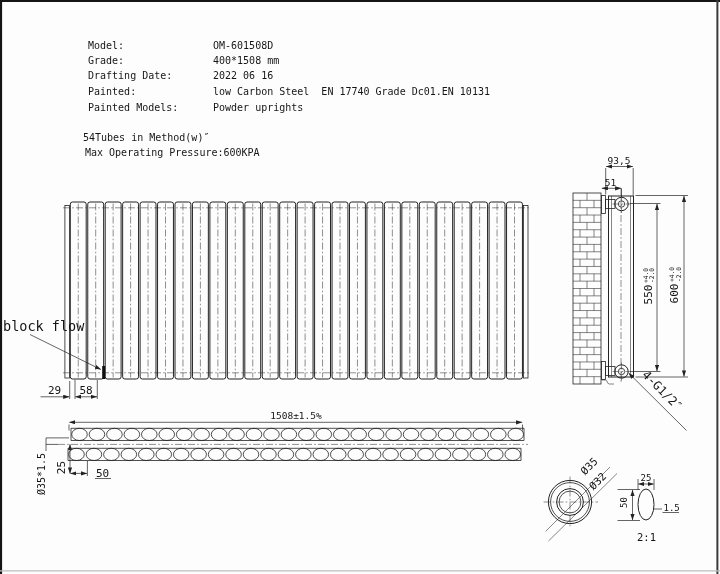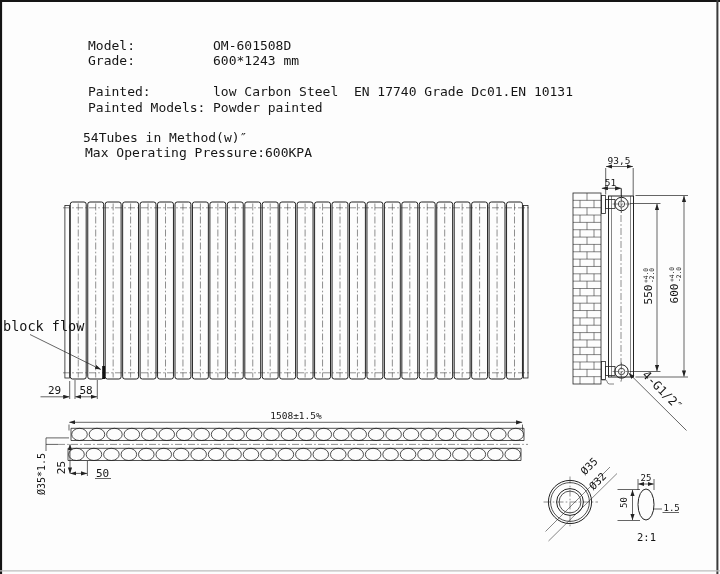--- a/index.html
+++ b/index.html
@@ -12,21 +12,21 @@
   .cl{stroke:#343434;fill:none;stroke-width:0.55px;stroke-dasharray:7 2.2 1.6 2.2;}
   .dim{stroke:#232323;fill:none;stroke-width:0.7px;}
   .solid{fill:#111;stroke:none;}
   text{font-family:"DejaVu Sans Mono","Liberation Mono",monospace;fill:#141414;}
   .t9{font-size:9px;}.t95{font-size:9.5px;}.t10{font-size:10px;}
   .t11{font-size:11px;}.t12{font-size:12px;}.t105{font-size:10.5px;}
   .t65{font-size:6.3px;}.t135{font-size:13.5px;}
   
   .spec{position:absolute;left:88px;top:0;width:600px;height:200px;
         font-family:"DejaVu Sans Mono","Liberation Mono",monospace;
-        font-size:13px;color:#161616;}
+        font-size:10px;color:#161616;}
   .srow{position:absolute;left:0;white-space:pre;line-height:12px;}
   .lbl{display:inline-block;min-width:125px;white-space:pre;}
   .val{white-space:pre;}
 </style>
 </head>
 <body>
 
 <div class="canvas">
 
 <svg width="720" height="574" viewBox="0 0 720 574">
@@ -388,20 +388,21 @@
     <line x1="653" y1="509" x2="662" y2="509" class="dim"></line>
     <line x1="662.5" y1="512.5" x2="679" y2="512.5" class="dim"></line>
     <text x="663.5" y="510.5" class="t9">1.5</text>
 
     <text x="646.5" y="541" class="t105" text-anchor="middle">2:1</text>
   </g>
 </svg>
 
 <div class="spec">
   <div class="srow" style="top:40px"><span class="lbl">Model:</span><span class="val">OM-601508D</span></div>
-  <div class="srow" style="top:55px"><span class="lbl">Grade:</span><span class="val">600*1243 mm</span></div>
+  <div class="srow" style="top:55px"><span class="lbl">Grade:</span><span class="val">400*1508 mm</span></div>
+  <div class="srow" style="top:70px"><span class="lbl">Drafting Date:</span><span class="val">2022 06 16</span></div>
   <div class="srow" style="top:86px"><span class="lbl">Painted:</span><span class="val">low Carbon Steel  EN 17740 Grade Dc01.EN 10131</span></div>
-  <div class="srow" style="top:102px"><span class="lbl">Painted Models:</span><span class="val">Powder painted</span></div>
+  <div class="srow" style="top:102px"><span class="lbl">Painted Models:</span><span class="val">Powder uprights</span></div>
   <div class="srow" style="top:131.5px;left:-5px"><span class="lbl">54Tubes in Method(w)″</span><span class="val"></span></div>
   <div class="srow" style="top:146.5px;left:-3px"><span class="lbl">Max Operating Pressure:</span><span class="val">600KPA</span></div>
 </div>
 
 </div>
 
 </body></html>

